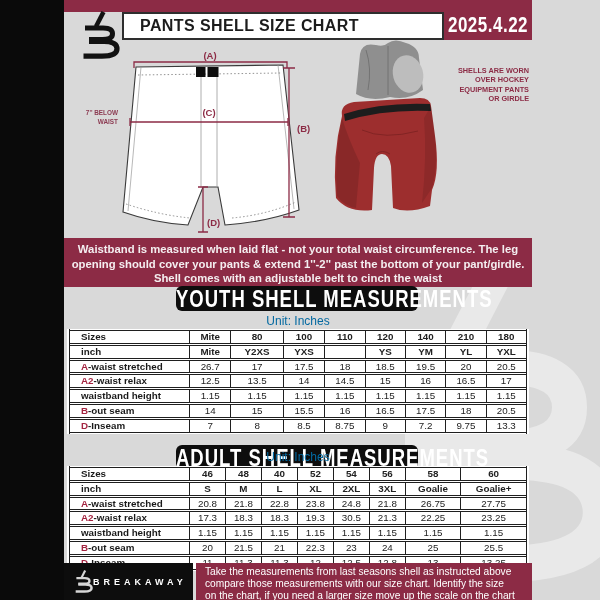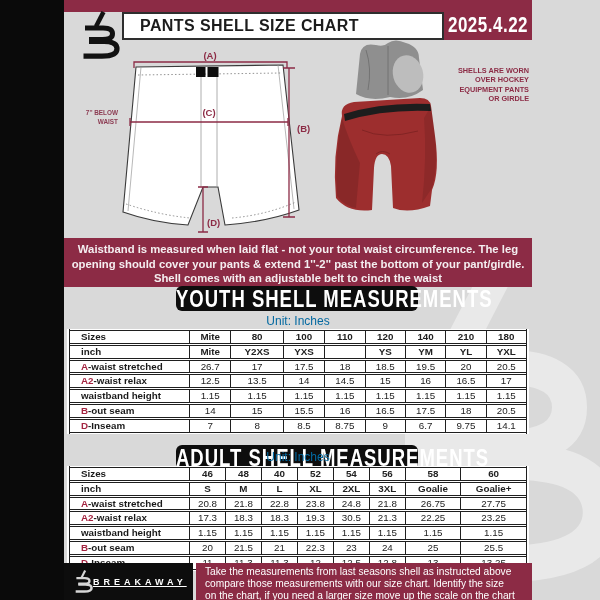--- a/index.html
+++ b/index.html
@@ -28,21 +28,21 @@
             border-left:1.5px solid #1f1f1f;border-right:1.5px solid #1f1f1f;}
   table.szt td{border-top:1px solid #1f1f1f;border-bottom:1px solid #1f1f1f;background:#fff;
                font-size:9.8px;line-height:9.8px;padding:1px 0;text-align:center;color:#222;height:9.5px;}
   table.szt td+td{border-left:1.2px solid #1f1f1f;}
   table.szt td.lbl{width:108px;text-align:left;padding-left:11px;font-weight:bold;color:#1a1a1a;}
   table.szt td.lbl .pfx{color:#a32440;}
   table.szt tr.hdr td{font-weight:bold;}
   .photo-note{left:383px;top:66px;width:82px;color:#8c2b45;font-weight:bold;font-size:7.3px;line-height:9.4px;white-space:pre-line;text-align:right;}
   
   .foot-black{left:0;top:563px;width:129px;height:37px;background:#0d0d0d;display:flex;align-items:center;padding-left:10px;box-sizing:border-box;}
-  .foot-black .brand{color:#fff;font-size:9px;font-weight:bold;letter-spacing:4px;text-decoration:underline;}
+  .foot-black .brand{color:#fff;font-size:9px;font-weight:bold;letter-spacing:4px;}
   .foot-maroon{left:132px;top:563px;width:336px;height:37px;background:#8c2b45;color:#fff;
                font-size:10.2px;font-weight:normal;line-height:12.2px;white-space:pre-line;
                padding:3px 0 0 9px;box-sizing:border-box;}
   .watermark{left:278px;top:248px;width:280px;height:336px;color:#ffffff;opacity:.42;}
   svg{display:block;}
 </style>
 </head>
 <body>
 
 <svg width="0" height="0" style="position:absolute" aria-hidden="true">
@@ -193,23 +193,23 @@
             <td>18</td>
             <td>20.5</td>
           </tr>
           <tr>
             <td class="lbl"><span class="pfx">D</span>-Inseam</td>
             <td>7</td>
             <td>8</td>
             <td>8.5</td>
             <td>8.75</td>
             <td>9</td>
-            <td>6.7</td>
+            <td>7.2</td>
             <td>9.75</td>
-            <td>14.1</td>
+            <td>13.3</td>
           </tr>
         </tbody>
       </table>
   </div>
 
   <div class="abs banner" style="left:112px;top:445px;width:242px;height:25px;">
     <span>ADULT SHELL MEASUREMENTS</span>
   </div>
   <div class="abs unit" style="top:450px;left:0;">Unit: Inches</div>
   <div class="abs twrap" style="left:3px;top:466px;">

